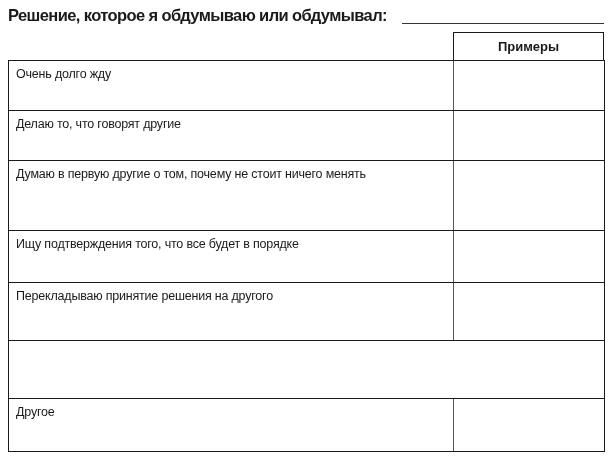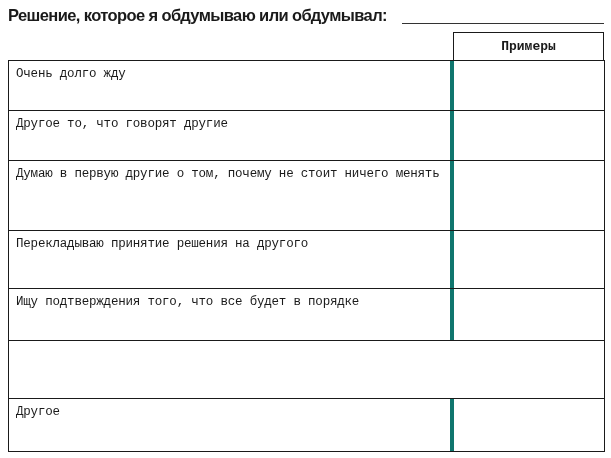--- a/index.html
+++ b/index.html
@@ -40,21 +40,20 @@
     width: 202px;
     height: 0;
     border-bottom: 1px solid #333;
   }
   .table-wrap {
     position: absolute;
     left: 8px;
     top: 32px;
     width: 597px;
     height: 420px;
-    font-family: Liberation Mono, monospace;
   }
   .header-cell {
     position: absolute;
     left: 445px;
     top: 0;
     width: 151px;
     height: 28px;
     border: 1px solid #1a1a1a;
     border-bottom: none;
     box-sizing: border-box;
@@ -76,21 +75,21 @@
     display: flex;
     border-top: 1px solid #1a1a1a;
     box-sizing: border-box;
   }
   .row:first-child {
     border-top: none;
   }
   .row-label {
     width: 445px;
     box-sizing: border-box;
-    border-right: 4px solid #0f766e;
+    border-right: 1px solid #0f766e;
     font-size: 12.5px;
     letter-spacing: -0.2px;
     padding: 6px 0 0 7px;
     white-space: nowrap;
   }
   .row-value {
     flex: 1;
   }
 </style>
 </head>
@@ -102,33 +101,33 @@
 </div>
 
 <div class="table-wrap">
   <div class="header-cell">Примеры</div>
   <div class="rows">
     <div class="row" style="height:49px">
       <div class="row-label">Очень долго жду</div>
       <div class="row-value"></div>
     </div>
     <div class="row" style="height:50px">
-      <div class="row-label">Другое то, что говорят другие</div>
+      <div class="row-label">Делаю то, что говорят другие</div>
       <div class="row-value"></div>
     </div>
     <div class="row" style="height:70px">
       <div class="row-label">Думаю в первую другие о том, почему не стоит ничего менять</div>
       <div class="row-value"></div>
     </div>
+    <div class="row" style="height:52px">
+      <div class="row-label">Ищу подтверждения того, что все будет в порядке</div>
+      <div class="row-value"></div>
+    </div>
     <div class="row" style="height:58px">
       <div class="row-label">Перекладываю принятие решения на другого</div>
-      <div class="row-value"></div>
-    </div>
-    <div class="row" style="height:52px">
-      <div class="row-label">Ищу подтверждения того, что все будет в порядке</div>
       <div class="row-value"></div>
     </div>
     <div class="row" style="height:58px">
       <div class="row-value"></div>
     </div>
     <div class="row" style="height:53px">
       <div class="row-label">Другое</div>
       <div class="row-value"></div>
     </div>
   </div>

